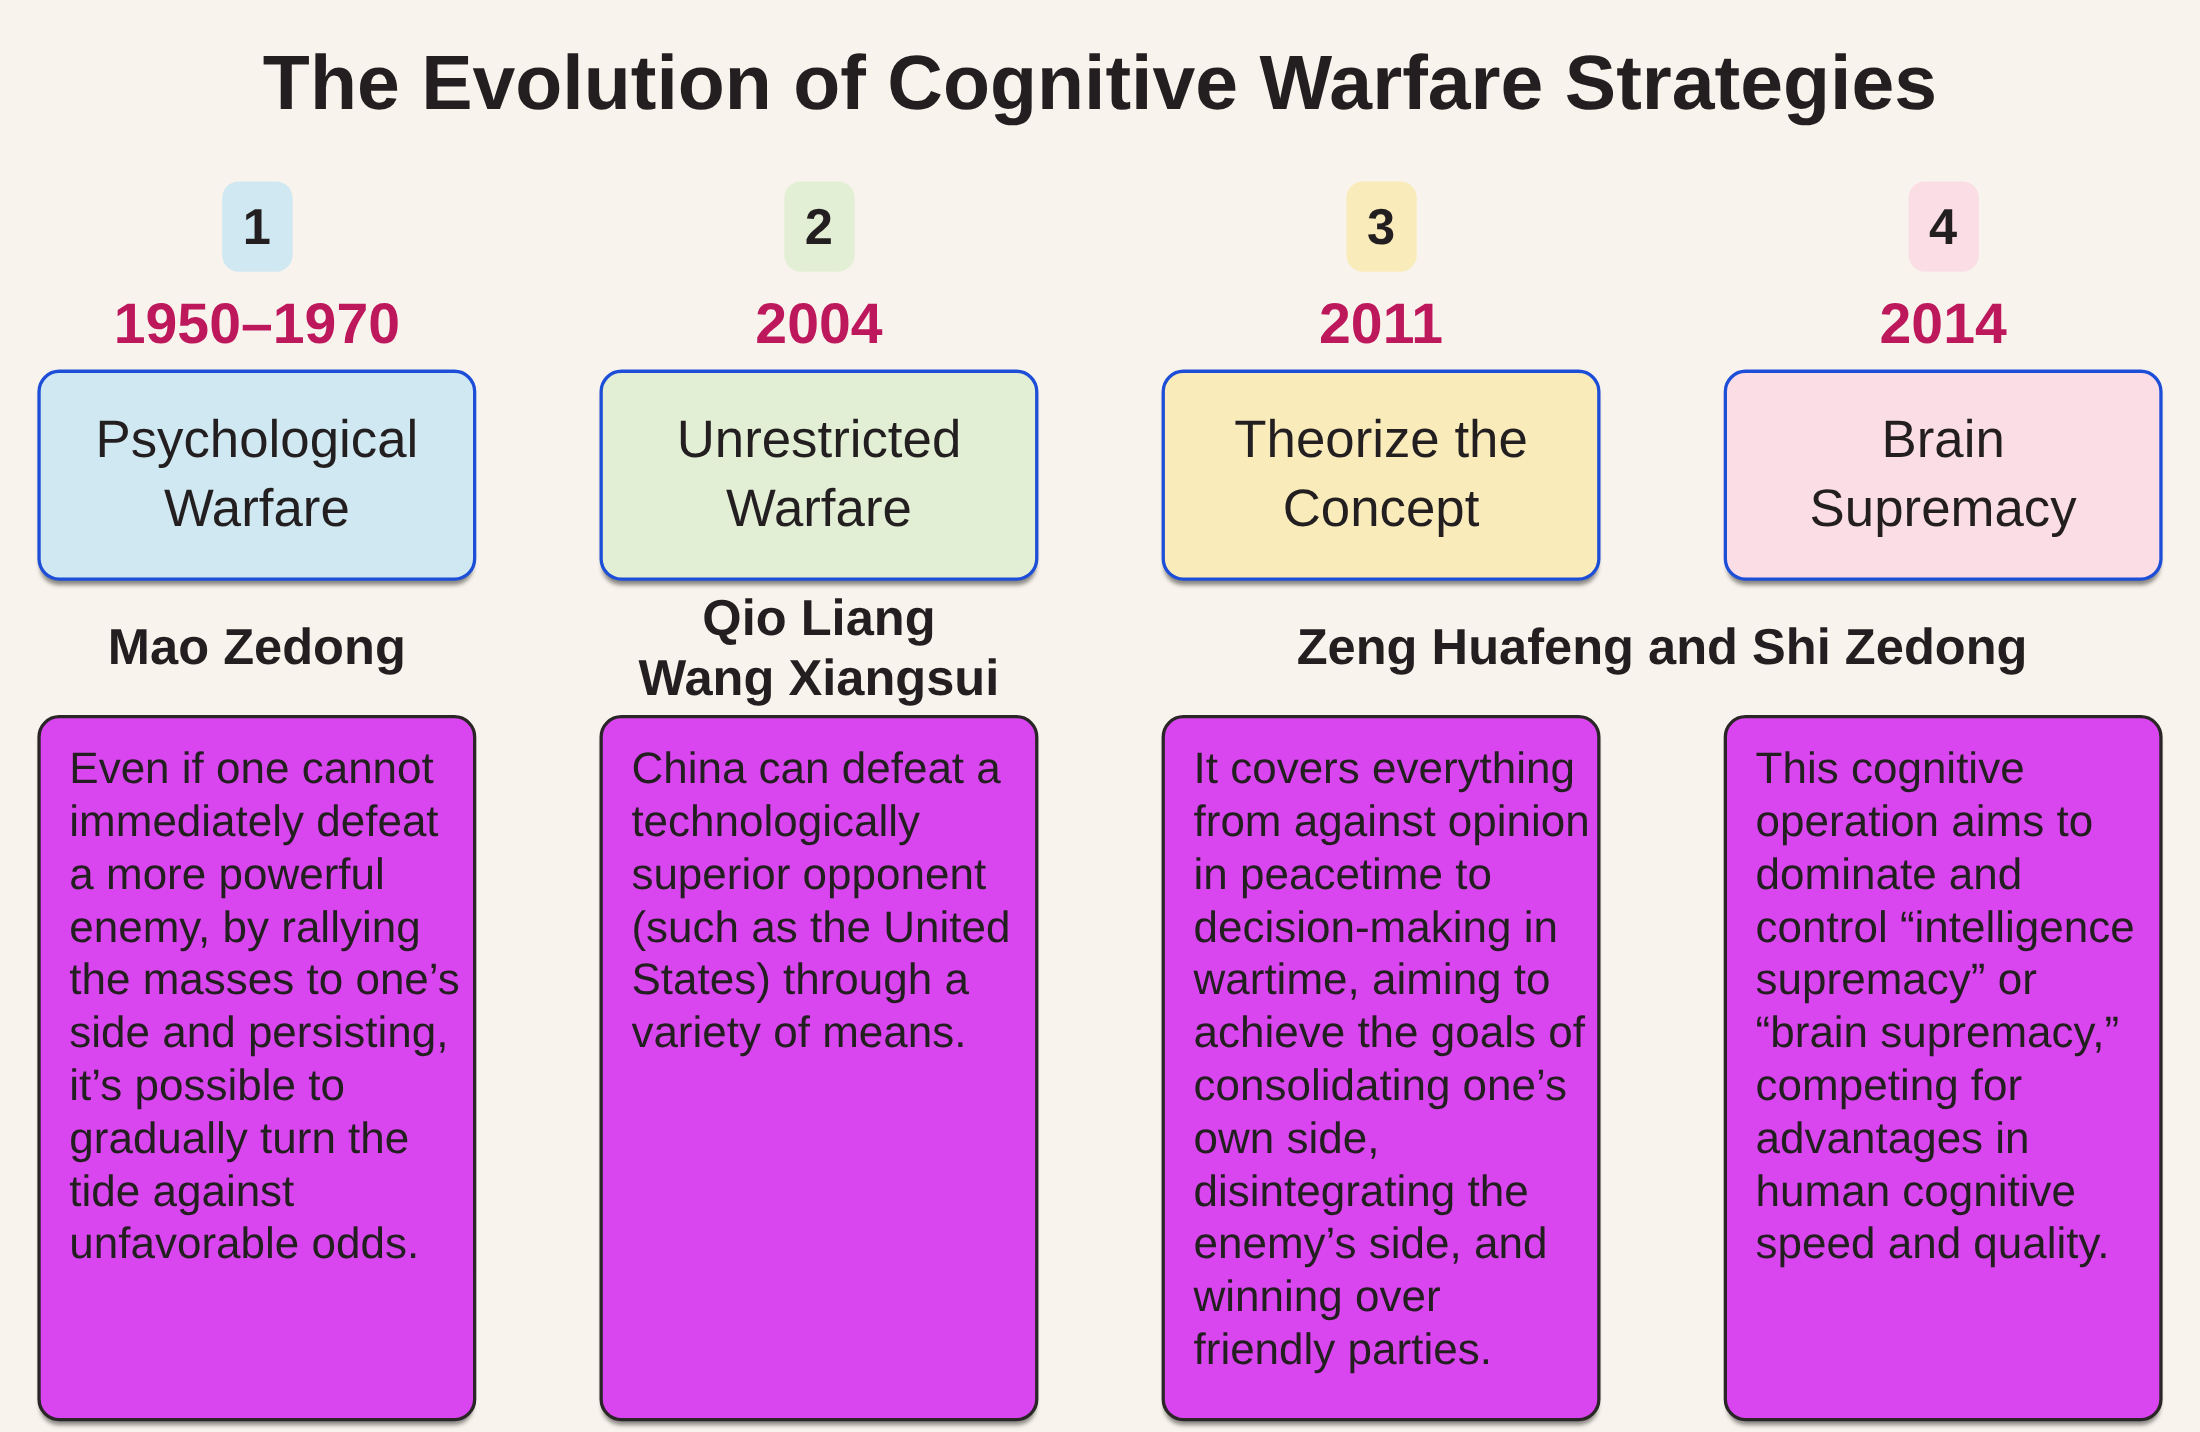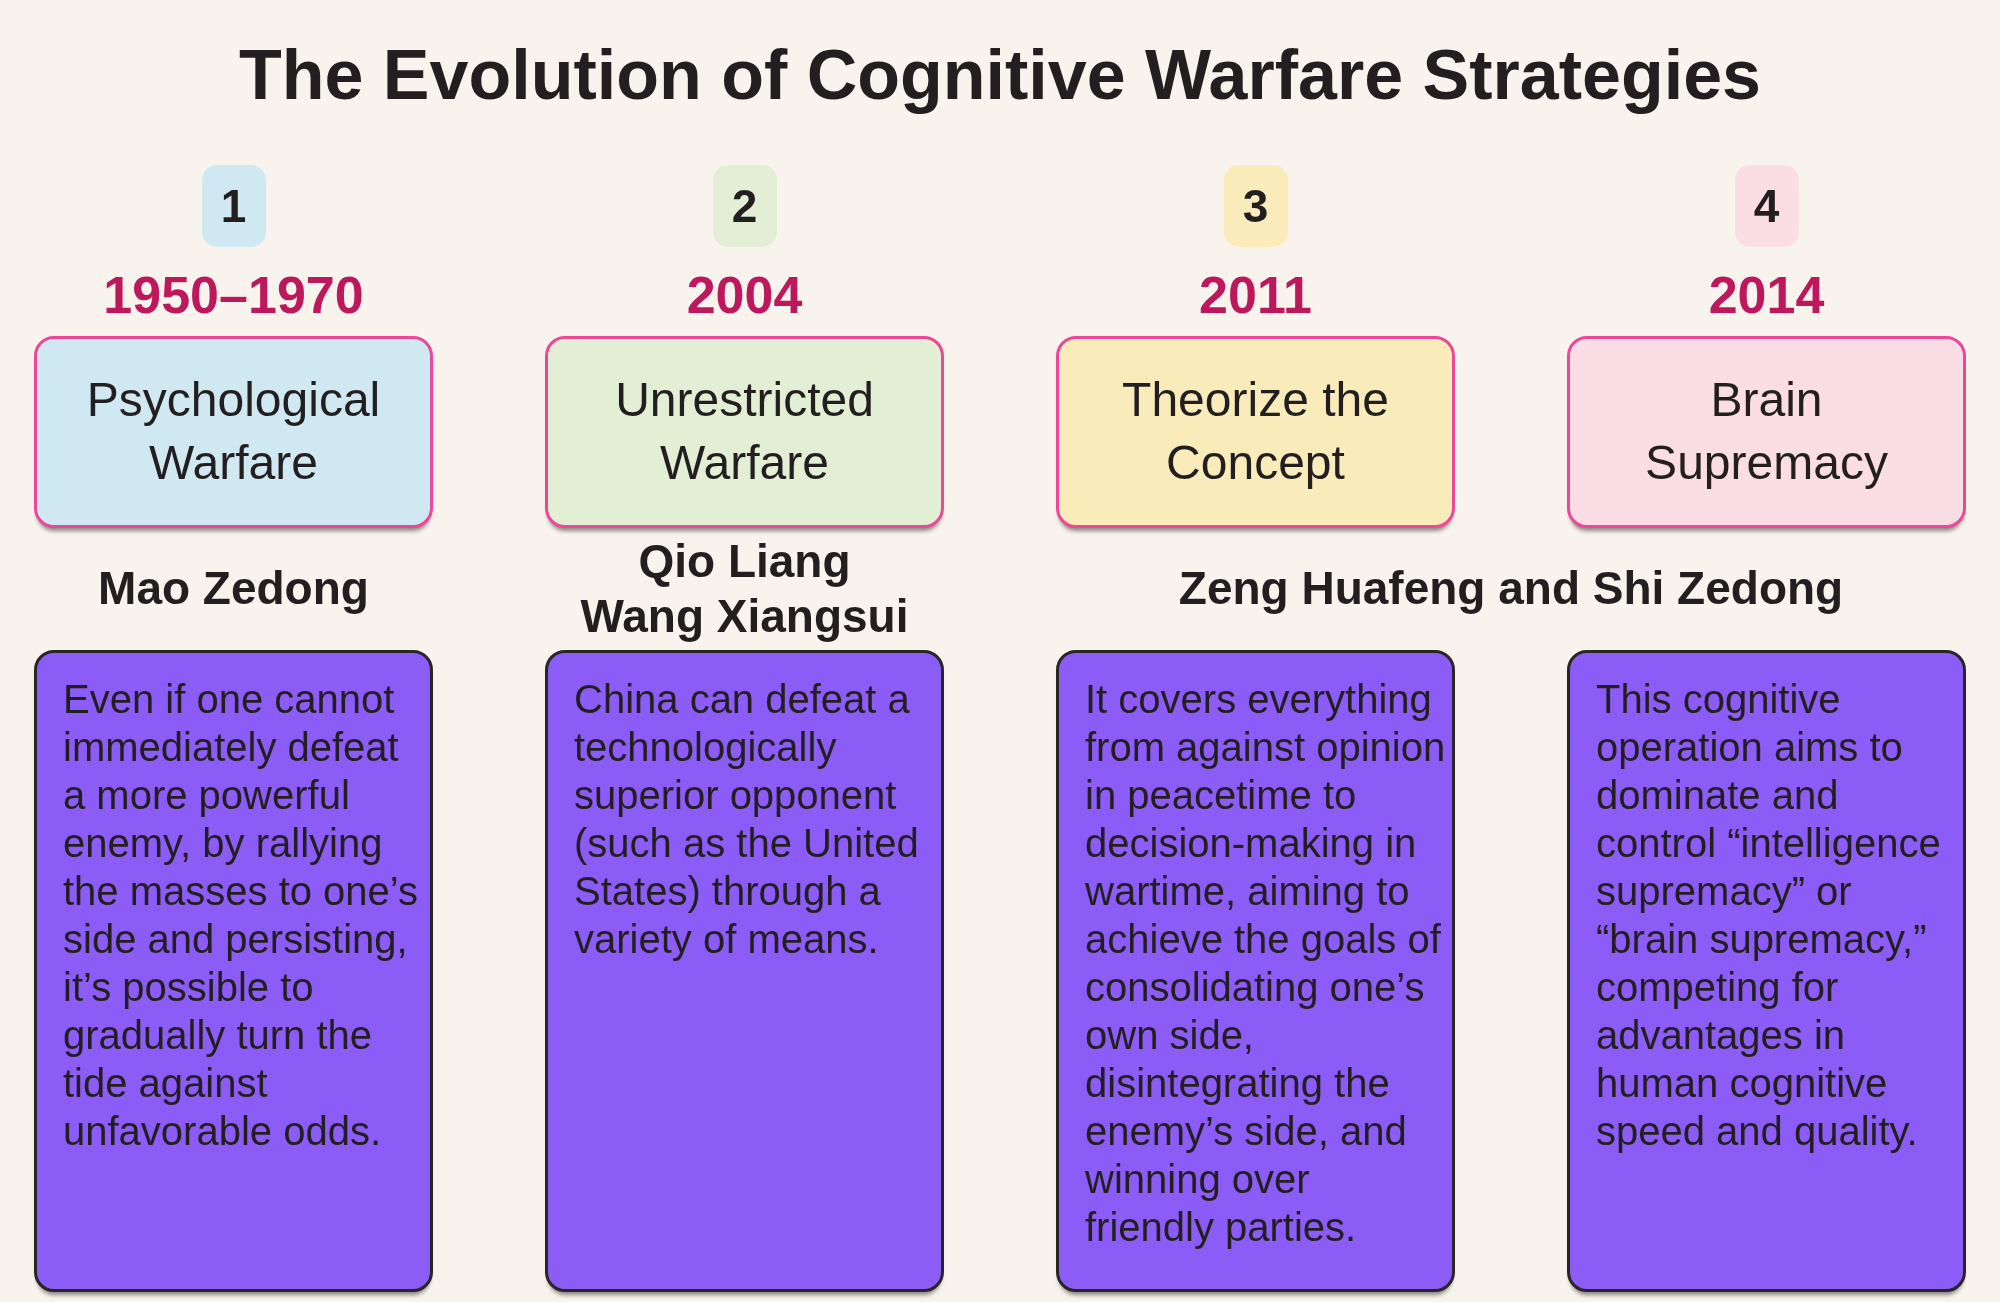--- a/index.html
+++ b/index.html
@@ -60,21 +60,21 @@
     grid-row: 2;
     align-self: center;
     text-align: center;
     font-size: 52px;
     font-weight: bold;
     line-height: 1;
     color: #be185d;
   }
   .strategy-box {
     grid-row: 3;
-    border: 3px solid #ec4899;
+    border: 3px solid #1d4ed8;
     border-radius: 20px;
     display: flex;
     align-items: center;
     justify-content: center;
     box-shadow: 0 6px 4px -3px rgba(0,0,0,0.45);
   }
   .strategy {
     text-align: center;
     font-size: 48px;
     line-height: 1.3;
@@ -89,21 +89,21 @@
     font-weight: bold;
     line-height: 1.18;
     white-space: pre-line;
     color: #231f20;
   }
   .author-span {
     grid-column: 3 / span 2;
   }
   .quote-box {
     grid-row: 5;
-    background: #8b5cf6;
+    background: #d946ef;
     border: 3px solid #2a2627;
     border-radius: 20px;
     padding: 22px 6px 0 26px;
     box-sizing: border-box;
     box-shadow: 0 6px 4px -3px rgba(0,0,0,0.45);
   }
   .quote {
     margin: 0;
     font-size: 40px;
     line-height: 48px;

